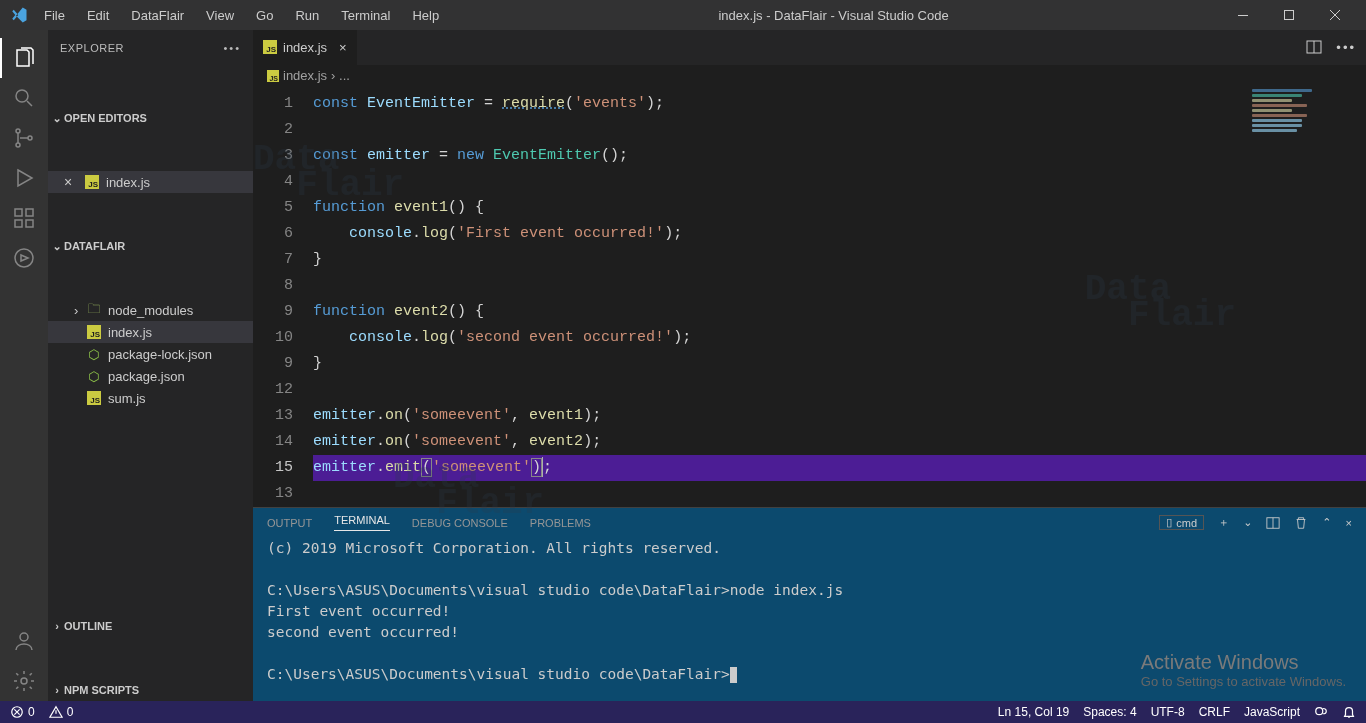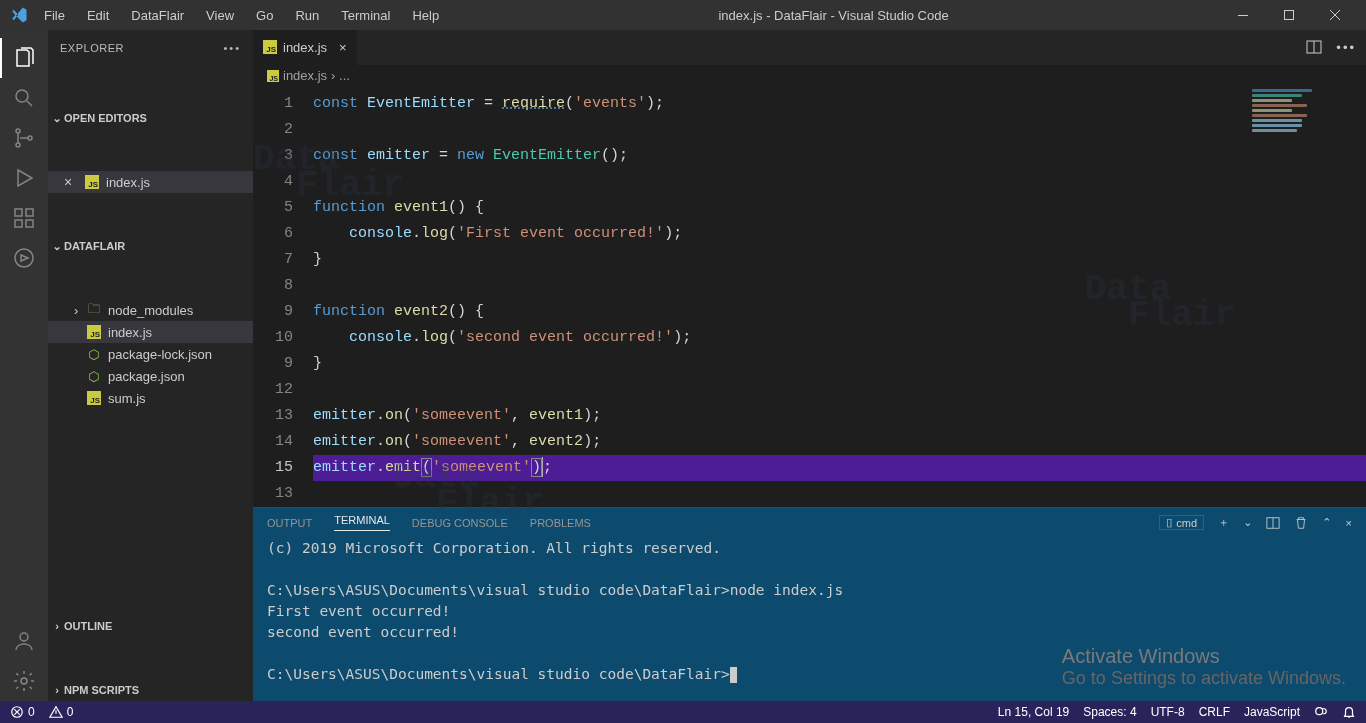--- a/index.html
+++ b/index.html
@@ -66,21 +66,21 @@
   .panel { height: 196px; border-top:1px solid #414141; background:#0c4a6e; display:flex; flex-direction:column; }
   .panel-tabs { height:30px; display:flex; align-items:center; padding:0 14px; gap:22px; font-size:11px; color:#969696; }
   .panel-tab.active { color:#e7e7e7; border-bottom:1px solid #e7e7e7; padding-bottom:4px; }
   .panel-tabs .spacer { flex:1; }
   .panel-actions { display:flex; gap:14px; align-items:center; color:#ccc; }
   .terminal { flex:1; padding: 0 14px; font-family: Consolas, monospace; font-size:14.5px; line-height:21px; color:#ccc; white-space:pre; }
   .term-cursor { display:inline-block; width:7px; height:16px; background:#ccc; vertical-align:middle; }
 
   .activate { position:absolute; right:20px; bottom:34px; color:#666; text-align:left; }
   .activate .h { font-size:20px; color:#7a7a7a; }
-  .activate .s { font-size:18px; }
+  .activate .s { font-size:13px; }
 
   .statusbar { height: 22px; background:#29235a; color:#fff; display:flex; align-items:center; font-size:12px; padding:0 10px; gap:14px; }
   .statusbar .spacer { flex:1; }
   .statusbar .item { display:flex; align-items:center; gap:4px; }
   svg { display:block; }
 </style>
 </head>
 <body>
 
 <div class="titlebar">

